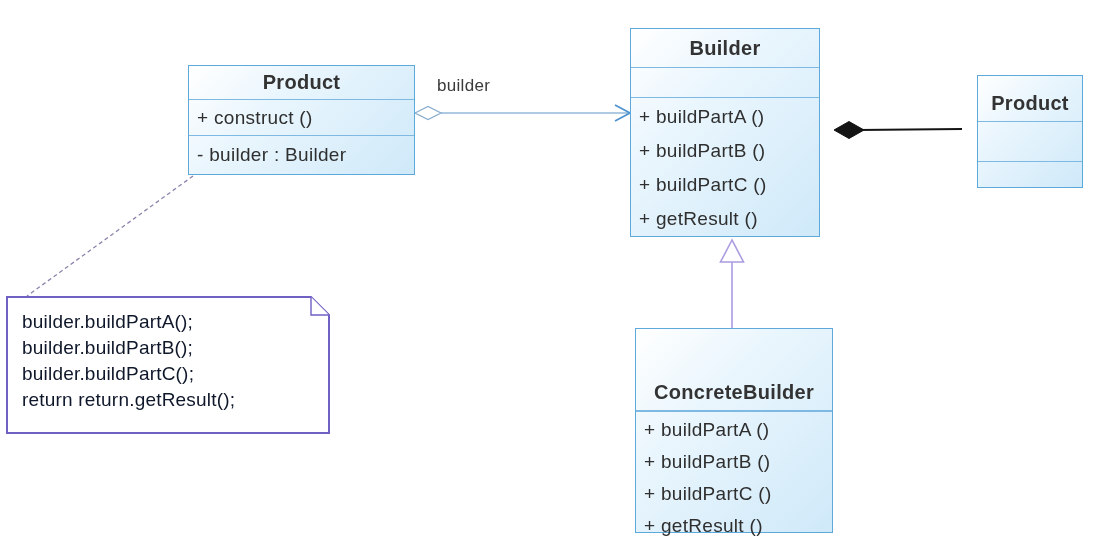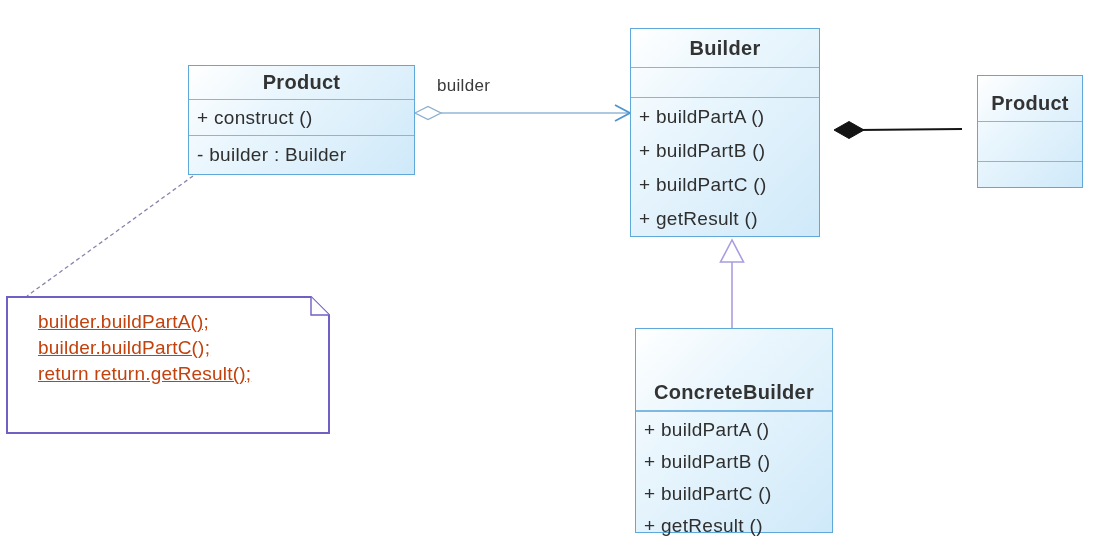--- a/index.html
+++ b/index.html
@@ -68,23 +68,23 @@
   .product .c2{flex:1;}
 
   
   .edge-label{
     position:absolute;left:437px;top:76px;
     font-size:17px;color:#3a3a3a;letter-spacing:0.3px;
   }
 
   
   .note-text{
-    position:absolute;left:38px;top:309px;width:300px;
-    font-size:19px;line-height:26px;color:#c2410c;
-    letter-spacing:0.2px;white-space:nowrap;text-decoration:underline;
+    position:absolute;left:22px;top:309px;width:300px;
+    font-size:19px;line-height:26px;color:#0f172a;
+    letter-spacing:0.2px;white-space:nowrap;
   }
 
   
   .agg-line{stroke:#93b9d9;stroke-width:1.4;fill:none;}
   .agg-diamond{fill:#ffffff;stroke:#8aaecf;stroke-width:1.3;}
   .open-arrowhead{fill:none;stroke:#4f94d0;stroke-width:1.8;}
   .black-line{stroke:#141414;stroke-width:2;fill:none;}
   .black-diamond{fill:#141414;stroke:#141414;}
   .inherit-line{stroke:#ab9ce1;stroke-width:1.6;fill:none;}
   .inherit-triangle{fill:#ffffff;stroke:#ab9ce1;stroke-width:1.6;}
@@ -154,17 +154,18 @@
   <div class="uml-class product">
     <div class="title">Product</div>
     <div class="row c1"></div>
     <div class="row c2"></div>
   </div>
 
   <div class="edge-label">builder</div>
 
   <div class="note-text">
     <div>builder.buildPartA();</div>
+    <div>builder.buildPartB();</div>
     <div>builder.buildPartC();</div>
     <div>return return.getResult();</div>
   </div>
 
 </div>
 
 </body></html>

